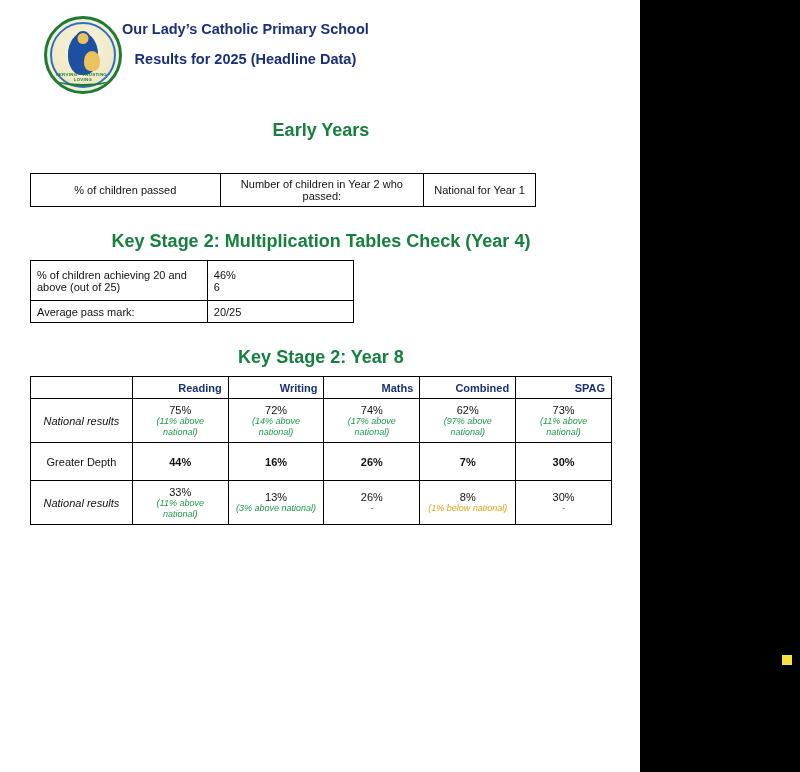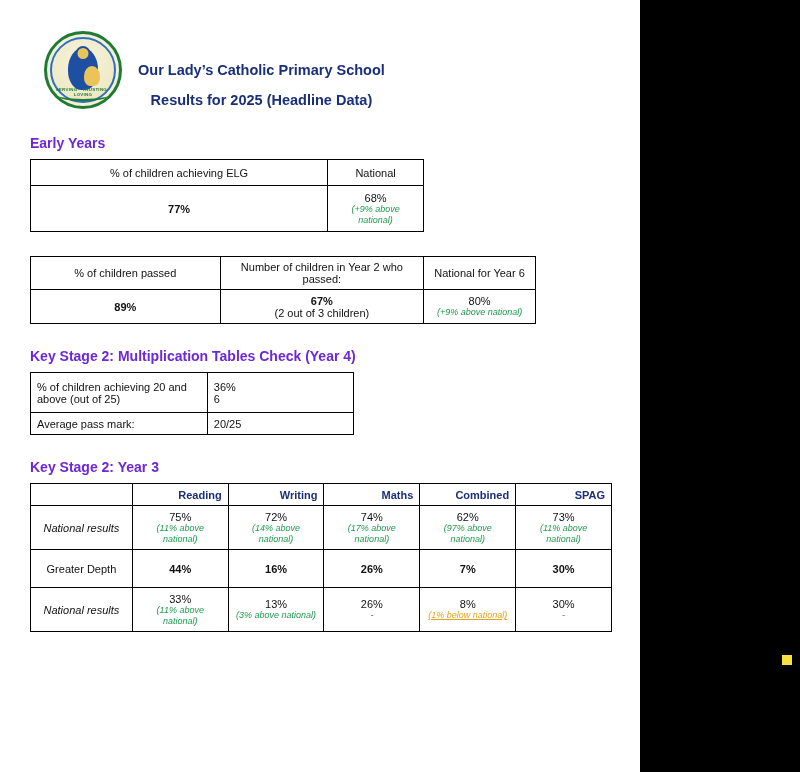--- a/index.html
+++ b/index.html
@@ -31,23 +31,22 @@
   .doc {
     position: absolute;
     top: 0; left: 0;
     width: 640px; height: 772px;
     padding: 10px 28px 0 30px;
   }
 
   
   .header {
     display: flex;
-    align-items: flex-end;
-    gap: 16px;
-    margin-top: 19px;
+    align-items: flex-start;
+    margin-top: 4px;
     margin-bottom: 26px;
   }
   .logo {
     width: 78px; height: 78px;
     flex: 0 0 78px;
     margin-left: 14px;
     margin-top: 2px;
     border-radius: 50%;
     background: #f3f0d8;
     border: 3px solid #1f7a34;
@@ -107,43 +106,44 @@
     color: #1a2f7a;
     font-weight: bold;
     font-size: 14.5px;
     text-align: center;
     line-height: 1.1;
   }
   .title-line.second { margin-top: 14px; }
 
   
   h2.section {
-    color: #6d28d9;
-    font-size: 14px;
+    color: #15803d;
+    font-size: 18px;
     font-weight: bold;
     margin: 0 0 8px 0;
+    text-align: center;
   }
   .sec-spacer { height: 24px; }
 
   table {
     border-collapse: collapse;
     font-size: 11px;
     color: #111;
   }
   table td, table th {
     border: 1px solid #000;
     padding: 4px 6px;
     vertical-align: middle;
     font-weight: normal;
   }
   .center { text-align: center; }
   .left { text-align: left; }
   .bold { font-weight: bold; }
   .green { color: #1f9a4d; }
-  .amber { color: #e0a21b; text-decoration: underline; }
+  .amber { color: #e0a21b; }
   .small-note {
     font-size: 9px;
     font-style: italic;
     line-height: 1.15;
   }
 
   
   #tbl-ey { width: 394px; }
   #tbl-ey .c1 { width: 298px; }
   #tbl-ey .c2 { width: 96px; }
@@ -191,81 +191,55 @@
         <div class="arc"></div>
         <div class="banner">SERVING · TRUSTING · LOVING</div>
       </div>
       <div class="title-block">
         <div class="title-line">Our Lady’s Catholic Primary School</div>
         <div class="title-line second">Results for 2025 (Headline Data)</div>
       </div>
     </div>
 
     <h2 class="section">Early Years</h2>
-    <table id="tbl-ey">
-      <tbody>
-          <tr class="row-head">
-        <td class="c1 center">% of children achieving ELG</td>
-        <td class="c2 center">National</td>
-      </tr>
-      <tr class="row-data">
-        <td class="c1 center bold">77%</td>
-        <td class="c2 center">
-          <div>68%</div>
-          <div class="small-note green">(+9% above national)</div>
-        </td>
-      </tr>
-    </tbody>
-      </table>
 
     <div class="sec-spacer"></div>
 
     <table id="tbl-phonics">
       <tbody>
           <tr class="row-head">
         <td class="c1 center">% of children passed</td>
         <td class="c2 center">Number of children in Year 2 who passed:</td>
-        <td class="c3 center">National for Year 6</td>
-      </tr>
-      <tr class="row-data">
-        <td class="c1 center bold">89%</td>
-        <td class="c2 center">
-          <div class="bold">67%</div>
-          <div>(2 out of 3 children)</div>
-        </td>
-        <td class="c3 center">
-          <div>80%</div>
-          <div class="small-note green">(+9% above national)</div>
-        </td>
+        <td class="c3 center">National for Year 1</td>
       </tr>
     </tbody>
       </table>
 
     <div class="sec-spacer"></div>
 
     <h2 class="section">Key Stage 2: Multiplication Tables Check (Year 4)</h2>
     <table id="tbl-mtc">
       <tbody>
           <tr>
         <td class="c1 left" style="height:40px">% of children achieving 20 and above (out of 25)</td>
         <td class="c2 left" style="height:40px">
-          <div>36%</div>
+          <div>46%</div>
           <div>6</div>
         </td>
       </tr>
       <tr>
         <td class="c1 left" style="height:22px">Average pass mark:</td>
         <td class="c2 left" style="height:22px">20/25</td>
       </tr>
     </tbody>
       </table>
 
     <div class="sec-spacer"></div>
 
-    <h2 class="section">Key Stage 2: Year 3</h2>
+    <h2 class="section">Key Stage 2: Year 8</h2>
     <table id="tbl-ks2">
       <tbody>
           <tr>
         <th class="c-lbl"></th>
         <th class="c-d">Reading</th>
         <th class="c-d">Writing</th>
         <th class="c-d">Maths</th>
         <th class="c-d">Combined</th>
         <th class="c-d">SPAG</th>
       </tr>

